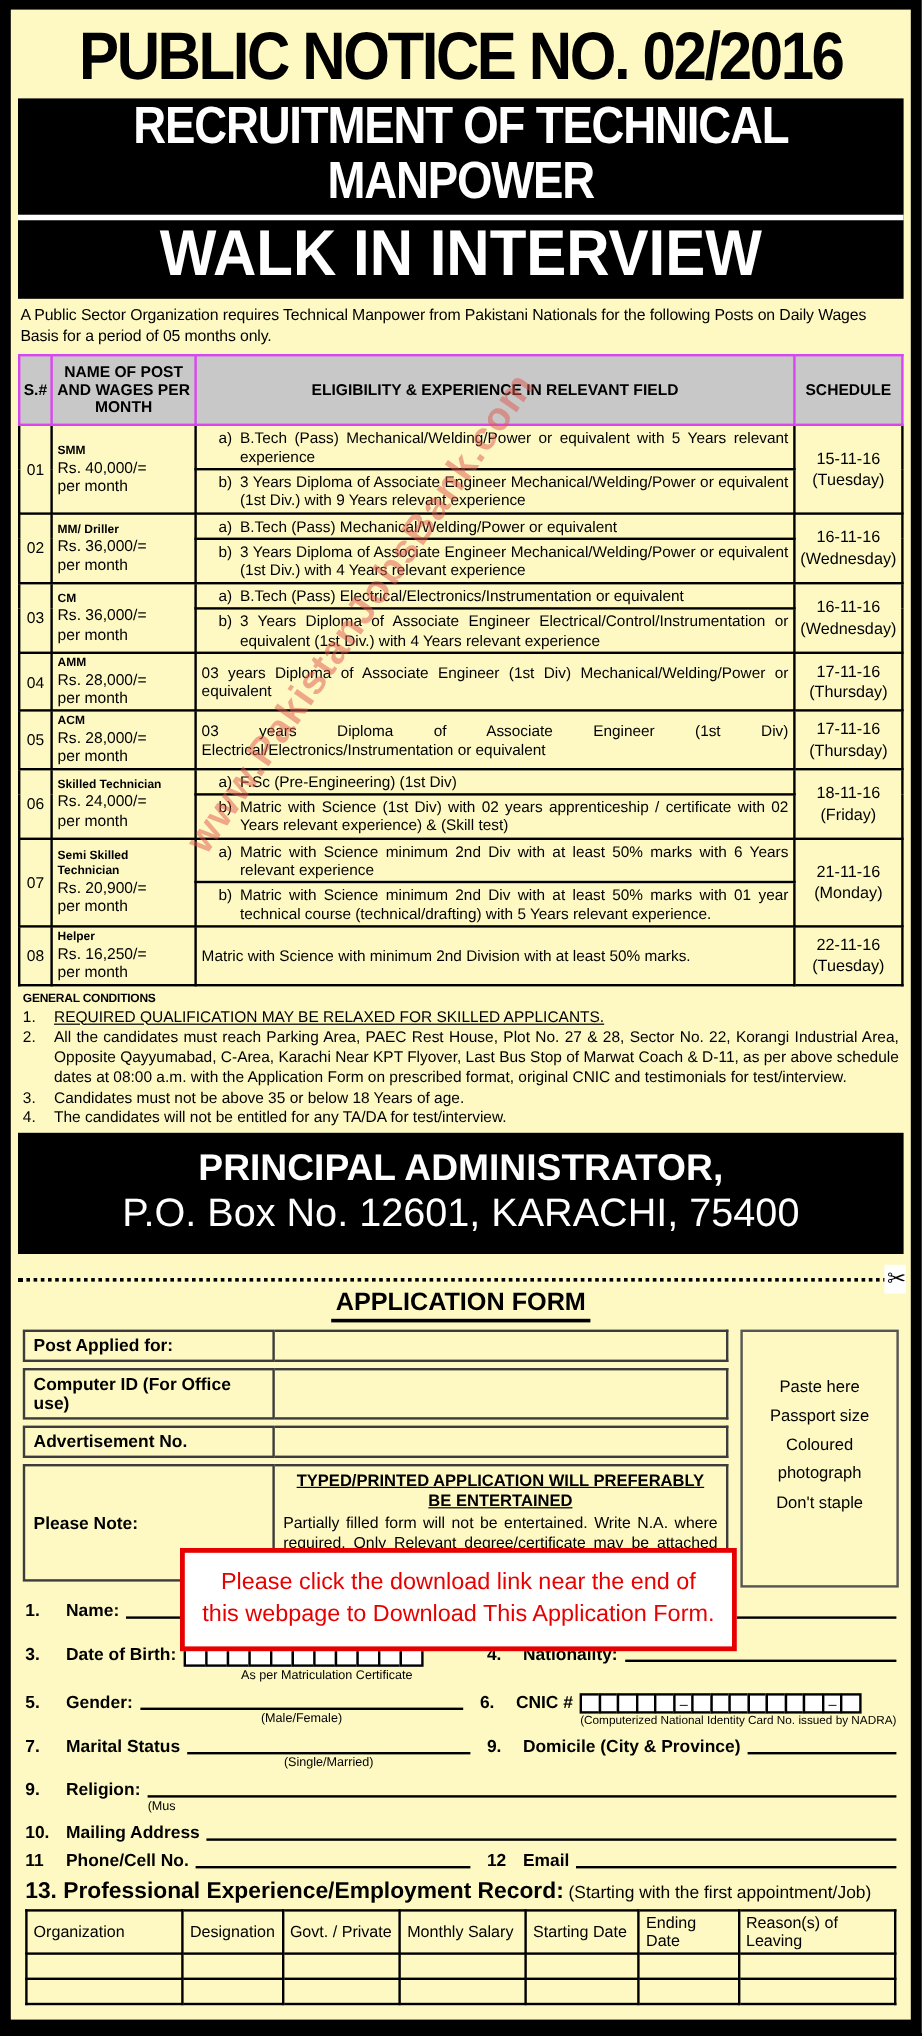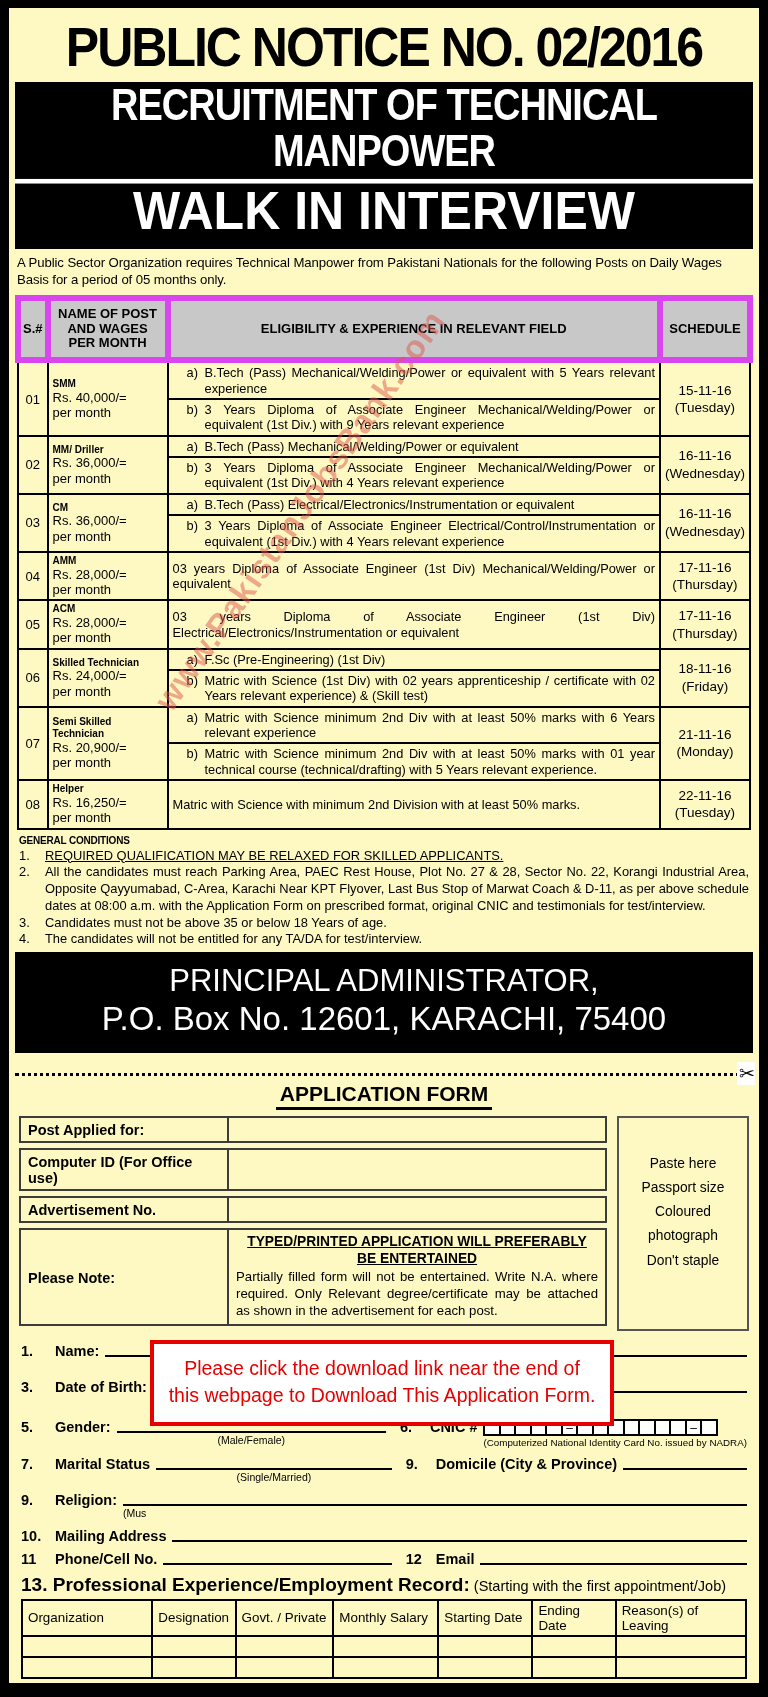--- a/index.html
+++ b/index.html
@@ -14,42 +14,42 @@
                   margin:8px 0 6px; transform:scaleY(1.12); transform-origin:center; white-space:nowrap; }
   .banner { background:#000; margin:0 2px; padding:8px 0 12px; text-align:center; }
   .banner-l1 { display:inline-block; color:#fff; font-weight:bold; font-size:38px; letter-spacing:-1px;
                border-bottom:4px solid #fff; padding-bottom:3px; line-height:1.05; transform:scaleY(1.15); }
   .banner-l2 { color:#fff; font-weight:bold; font-size:50px; letter-spacing:0; line-height:1.05;
                margin-top:8px; transform:scaleY(1.08); }
   .intro { font-size:13.2px; line-height:1.3; margin:5px 4px 6px; letter-spacing:-0.1px; }
 
   
   table.posts { width:calc(100% - 4px); margin:0 2px; border-collapse:collapse; }
-  table.posts th { background:#c8c8c8; border:6px solid #d946ef; font-size:13px; line-height:1.15;
+  table.posts th { background:#c8c8c8; border:2px solid #d946ef; font-size:13px; line-height:1.15;
                    padding:6px 2px; text-align:center; }
   table.posts td { border:2px solid #000; padding:2px 4px; vertical-align:middle; }
   td.c-sno { width:27px; text-align:center; font-size:13px; padding:2px 1px; }
   td.c-post { width:120px; line-height:1.18; font-size:13px; }
   .post-name { font-weight:bold; font-size:10px; }
   td.c-elig { font-size:12.8px; line-height:1.2; text-align:justify; }
   td.c-elig.opt { padding-left:36px; text-indent:-18px; }
   .opt-label { display:inline-block; width:14px; text-indent:0; margin-right:4px; }
   td.c-sched { width:76px; text-align:center; font-size:13.5px; line-height:1.3; padding:2px 1px; }
 
   
   .gc { margin:5px 6px 4px; }
   .gc-title { font-weight:bold; font-size:10px; margin-bottom:2px; letter-spacing:-0.2px; }
   .gc-item { display:flex; font-size:12.9px; line-height:1.3; }
   .gc-no { width:26px; flex-shrink:0; }
   .gc-text { flex:1; text-align:justify; }
   .gc-text.u { text-decoration:underline; }
 
   
   .contact { background:#000; color:#fff; text-align:center; margin:4px 2px; padding:10px 0 14px; }
-  .contact-l1 { font-weight:normal; font-size:31px; line-height:1.2; }
+  .contact-l1 { font-weight:bold; font-size:31px; line-height:1.2; }
   .contact-l2 { font-weight:normal; font-size:33px; line-height:1.2; }
 
   
   .cutline { position:relative; margin:20px 2px 4px; border-bottom:3px dotted #000; height:0; }
   .cutline .sc { position:absolute; right:-2px; top:-11px; font-size:19px; background:#fff; padding-left:2px; }
   .af-title-wrap { text-align:center; margin:6px 0 6px; }
   .af-title { display:inline-block; font-weight:bold; font-size:21px; border-bottom:3px solid #000; padding:0 4px 1px; }
 
   
   .form-top { display:flex; gap:10px; margin:2px 6px 12px; align-items:stretch; }
@@ -82,21 +82,21 @@
   .cellbox.sm { width:17.5px; height:17px; }
 
   .exp-head { font-size:14.5px; margin:2px 0 3px; }
   .exp-head b { font-size:19px; }
   table.grid { width:100%; border-collapse:collapse; margin-bottom:6px; }
   table.grid th, table.grid td { border:2px solid #000; padding:2px 5px; font-size:13.4px; line-height:1.15; }
   table.exp th { font-weight:normal; text-align:left; }
   table.exp td { height:21px; }
 
   
-  .dl-overlay { position:absolute; left:141px; top:1332px; width:464px; background:#fff;
+  .dl-overlay { position:absolute; left:141px; top:1282px; width:464px; background:#fff;
                 border:4px solid #e60000; color:#e60000; text-align:center; padding:11px 4px 12px;
                 font-size:19.5px; line-height:1.4; z-index:20; }
   .watermark { position:absolute; left:138px; top:688px; transform:rotate(-55deg); transform-origin:0 0;
                font-size:33px; font-weight:bold; letter-spacing:1px; color:rgba(221,88,78,0.5);
                white-space:nowrap; z-index:10; pointer-events:none; }
 </style>
 </head>
 <body>
 
 <div class="frame">

